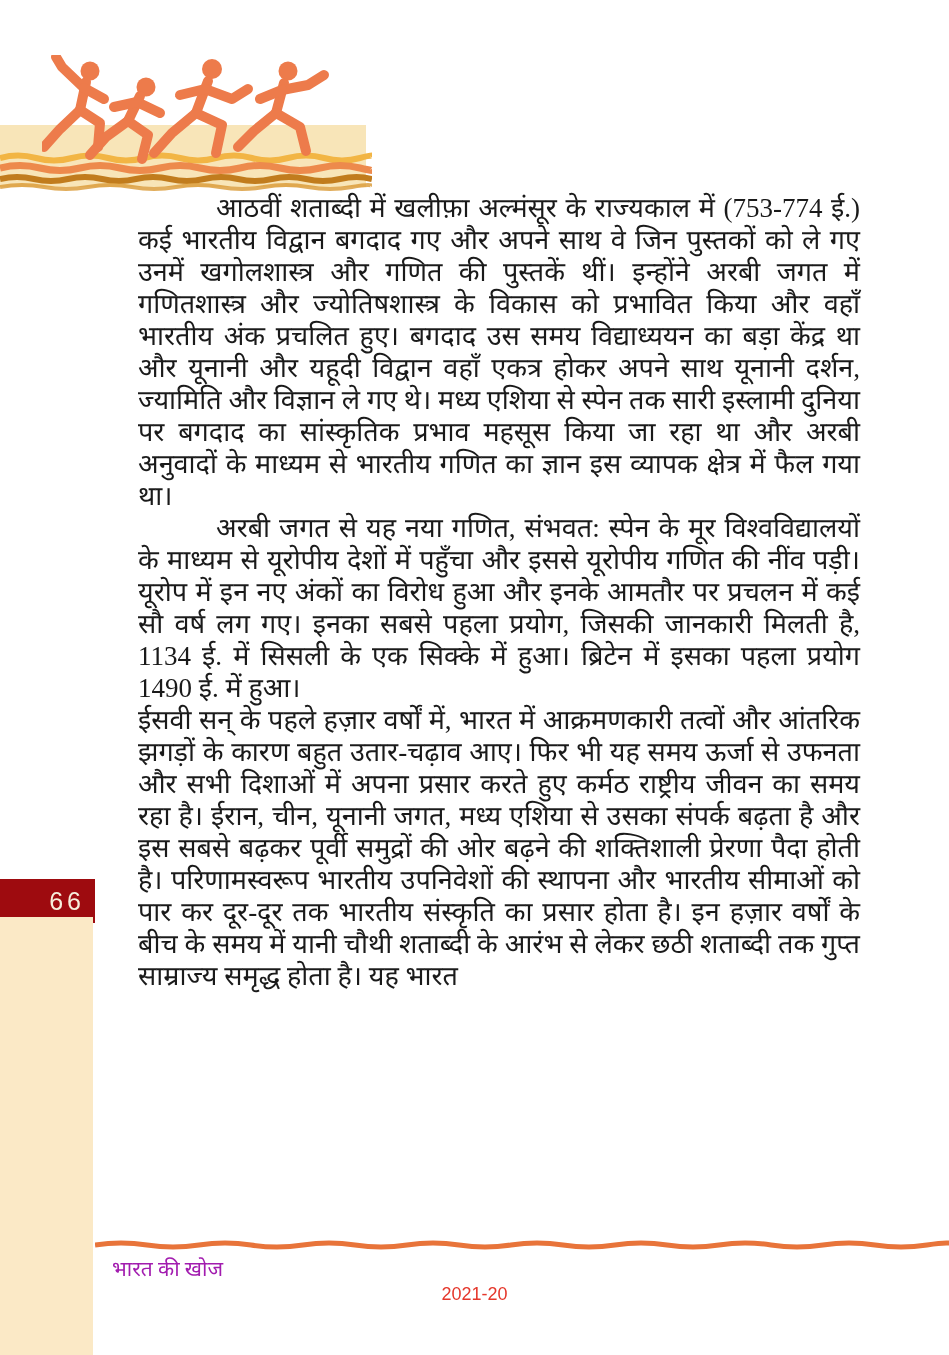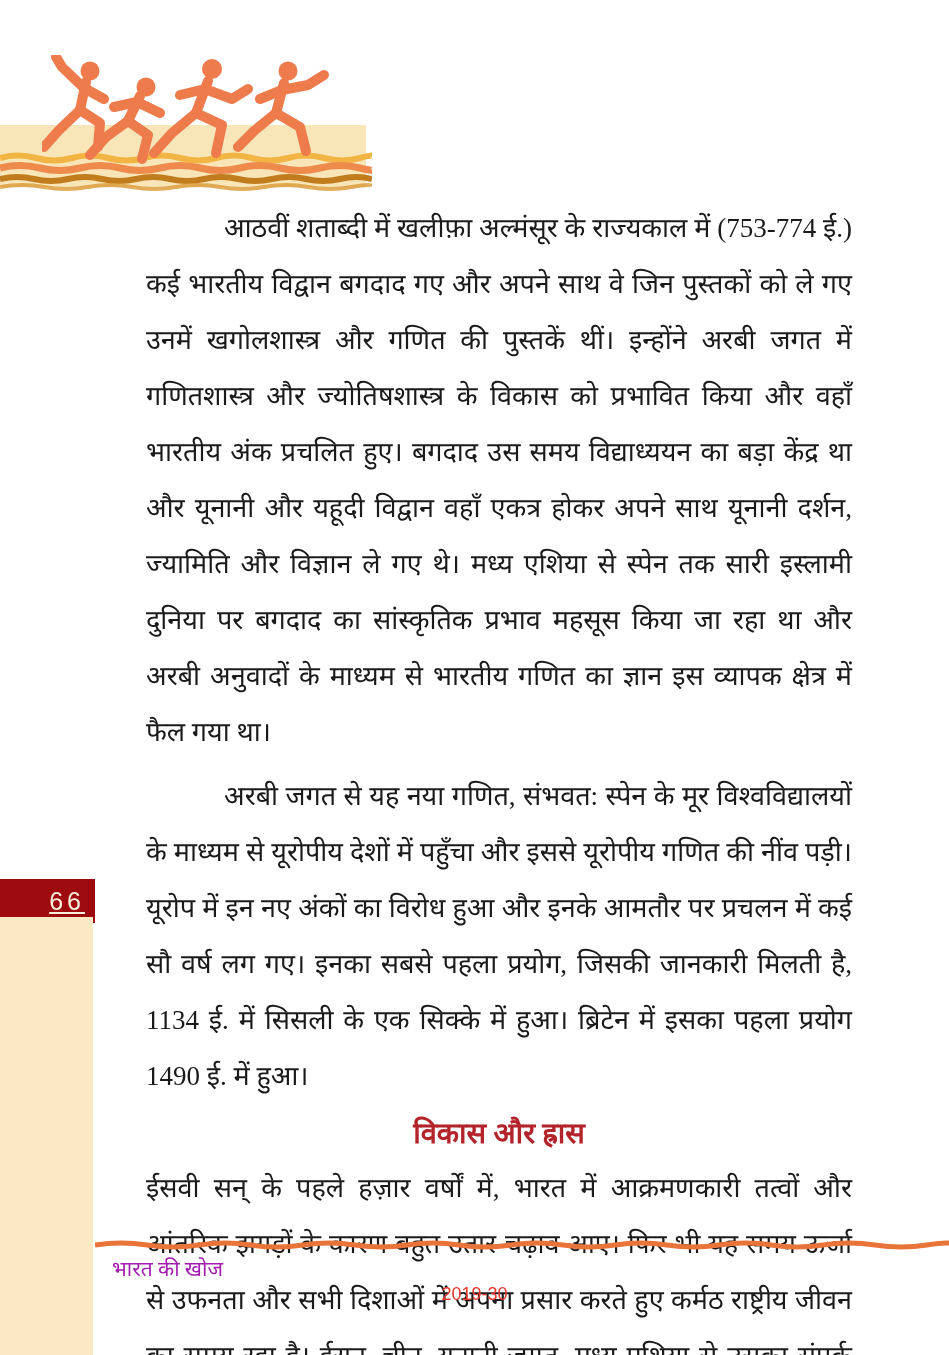--- a/index.html
+++ b/index.html
@@ -35,23 +35,23 @@
   }
 
   
   .content {
     position: absolute;
     left: 138px; top: 192px;
     width: 722px;
     color: #1a1a1a;
   }
   .para {
-    margin: 8px;
+    margin: 0;
     font-size: 27px;
-    line-height: 56px;
+    line-height: 32px;
     text-align: justify;
     text-justify: inter-word;
   }
   .para.indented { text-indent: 78px; }
   .section-heading {
     margin: 10px 0 8px 0;
     text-align: center;
     font-size: 29px;
     line-height: 38px;
     font-weight: bold;
@@ -66,21 +66,20 @@
     background: #9E0B0F;
     color: #F7EFDC;
     font-family: "Liberation Sans", "DejaVu Sans", sans-serif;
     font-size: 25px;
     letter-spacing: 4px;
     display: flex;
     align-items: center;
     justify-content: flex-end;
     padding-right: 10px;
     box-sizing: border-box;
-    text-decoration: underline;
   }
   .left-strip {
     position: absolute;
     left: 0; top: 917px;
     width: 93px; height: 438px;
     background: #FBE9C6;
   }
 
   
   .footer-wave {
@@ -155,28 +154,27 @@
         <path d="M240 35 L218 44"></path>
         <path d="M234 58 L258 72 L264 96"></path>
         <path d="M234 58 L212 76 L196 92"></path>
       </g>
     </g>
   </svg>
 
   <div class="content">
     <p class="para indented">आठवीं शताब्दी में खलीफ़ा अल्मंसूर के राज्यकाल में (753-774 ई.) कई भारतीय विद्वान बगदाद गए और अपने साथ वे जिन पुस्तकों को ले गए उनमें खगोलशास्त्र और गणित की पुस्तकें थीं। इन्होंने अरबी जगत में गणितशास्त्र और ज्योतिषशास्त्र के विकास को प्रभावित किया और वहाँ भारतीय अंक प्रचलित हुए। बगदाद उस समय विद्याध्ययन का बड़ा केंद्र था और यूनानी और यहूदी विद्वान वहाँ एकत्र होकर अपने साथ यूनानी दर्शन, ज्यामिति और विज्ञान ले गए थे। मध्य एशिया से स्पेन तक सारी इस्लामी दुनिया पर बगदाद का सांस्कृतिक प्रभाव महसूस किया जा रहा था और अरबी अनुवादों के माध्यम से भारतीय गणित का ज्ञान इस व्यापक क्षेत्र में फैल गया था।</p>
     <p class="para indented">अरबी जगत से यह नया गणित, संभवत: स्पेन के मूर विश्वविद्यालयों के माध्यम से यूरोपीय देशों में पहुँचा और इससे यूरोपीय गणित की नींव पड़ी। यूरोप में इन नए अंकों का विरोध हुआ और इनके आमतौर पर प्रचलन में कई सौ वर्ष लग गए। इनका सबसे पहला प्रयोग, जिसकी जानकारी मिलती है, 1134 ई. में सिसली के एक सिक्के में हुआ। ब्रिटेन में इसका पहला प्रयोग 1490 ई. में हुआ।</p>
-    <h2 class="section-heading">विकास और ह्रास</h2>
     <p class="para">ईसवी सन् के पहले हज़ार वर्षों में, भारत में आक्रमणकारी तत्वों और आंतरिक झगड़ों के कारण बहुत उतार-चढ़ाव आए। फिर भी यह समय ऊर्जा से उफनता और सभी दिशाओं में अपना प्रसार करते हुए कर्मठ राष्ट्रीय जीवन का समय रहा है। ईरान, चीन, यूनानी जगत, मध्य एशिया से उसका संपर्क बढ़ता है और इस सबसे बढ़कर पूर्वी समुद्रों की ओर बढ़ने की शक्तिशाली प्रेरणा पैदा होती है। परिणामस्वरूप भारतीय उपनिवेशों की स्थापना और भारतीय सीमाओं को पार कर दूर-दूर तक भारतीय संस्कृति का प्रसार होता है। इन हज़ार वर्षों के बीच के समय में यानी चौथी शताब्दी के आरंभ से लेकर छठी शताब्दी तक गुप्त साम्राज्य समृद्ध होता है। यह भारत</p>
   </div>
 
   <div class="page-number-box">
     <span>66</span>
   </div>
   <div class="left-strip"></div>
 
   <svg class="footer-wave" viewBox="0 0 854 10" preserveAspectRatio="none">
     <path d="M0 5 q 26 -4 52 0 t 52 0 t 52 0 t 52 0 t 52 0 t 52 0 t 52 0 t 52 0 t 52 0 t 52 0 t 52 0 t 52 0 t 52 0 t 52 0 t 52 0 t 52 0 t 26 0" fill="none" stroke="#E8743A" stroke-width="5"></path>
   </svg>
   <div class="footer-title">भारत की खोज</div>
-  <div class="footer-year">2019-30</div>
+  <div class="footer-year">2021-20</div>
 
 </div>
 
 </body></html>

